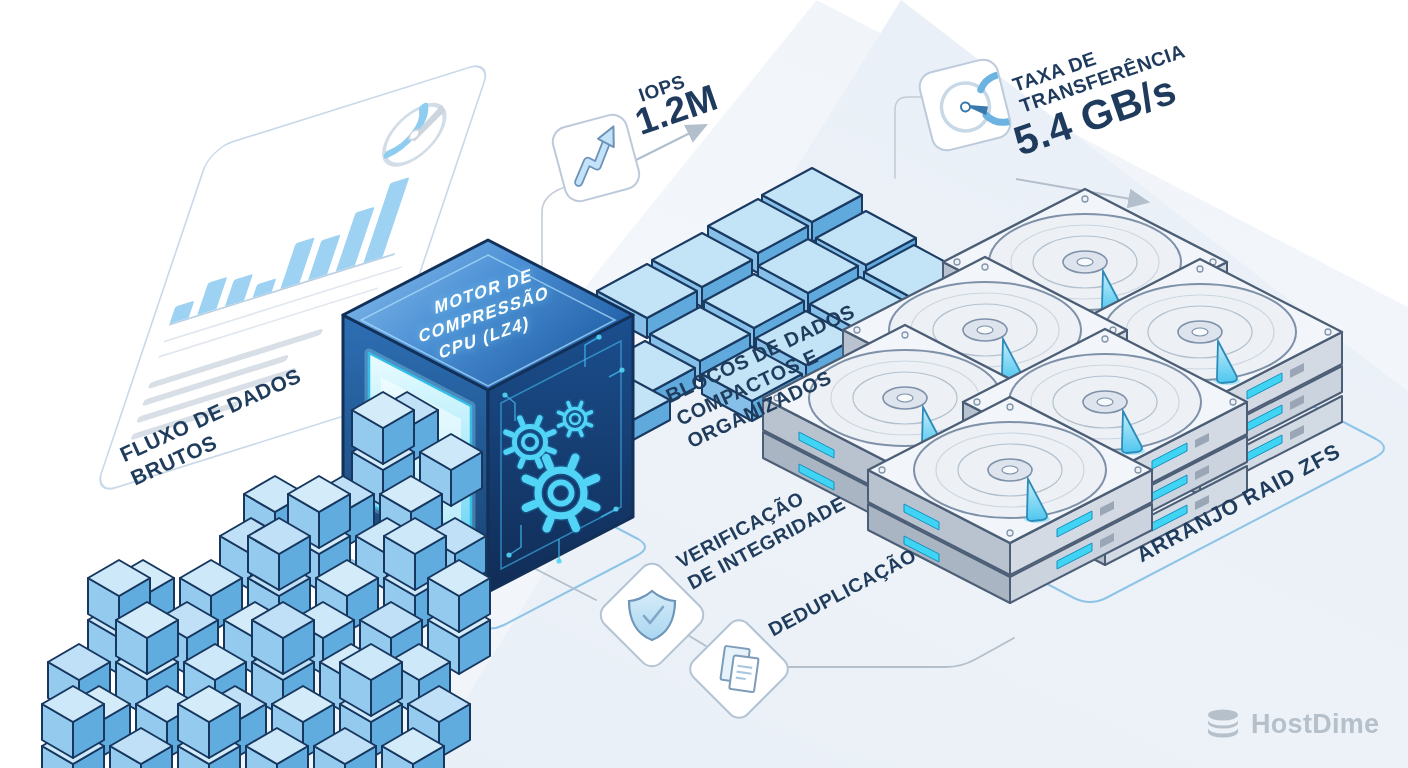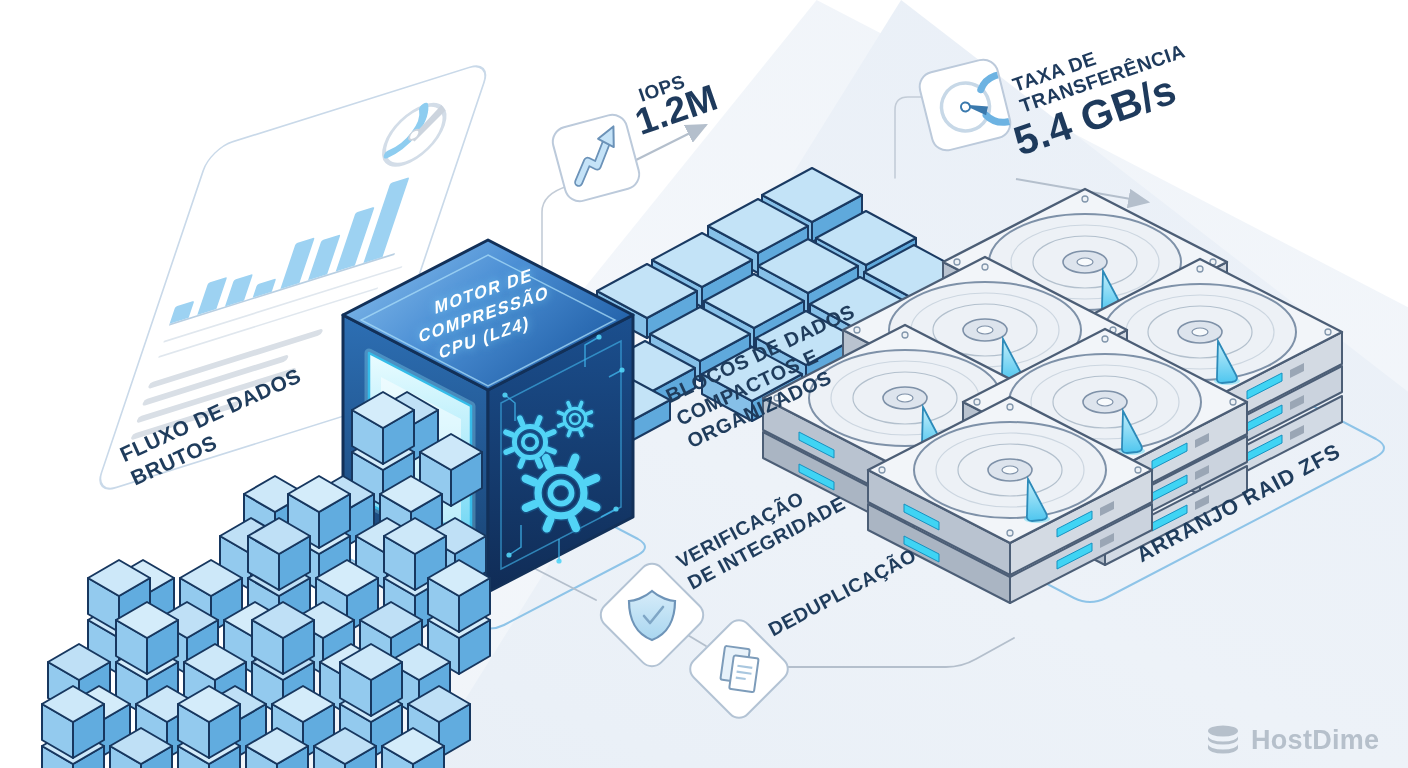--- a/index.html
+++ b/index.html
@@ -41,21 +41,21 @@
   .stat-label{z-index:8;color:#1e3a5c;font-weight:700;letter-spacing:.5px;
               transform-origin:0 0;white-space:nowrap;line-height:1.12;}
   .stat-value{z-index:8;color:#1e3a5c;font-weight:700;letter-spacing:.5px;
               transform-origin:0 0;white-space:nowrap;}
   
   .icon-card{z-index:8;background:#fff;border:2px solid #bccadb;border-radius:16px;}
   .diamond{z-index:8;background:#fff;border:2px solid #b3c3d4;border-radius:14px;
            transform:rotate(45deg);}
   .diamond>svg{transform:rotate(-45deg);}
   
-  .logo{left:1204px;top:724px;z-index:8;display:flex;align-items:center;gap:9px;}
+  .logo{left:1204px;top:708px;z-index:8;display:flex;align-items:center;gap:9px;}
   .logo span{color:#b6c0cb;font-weight:700;font-size:27px;letter-spacing:.3px;}
 </style>
 </head>
 <body>
 
 <div class="stage">
 
   <div class="abs band1"></div>
   <div class="abs band2"></div>
 

